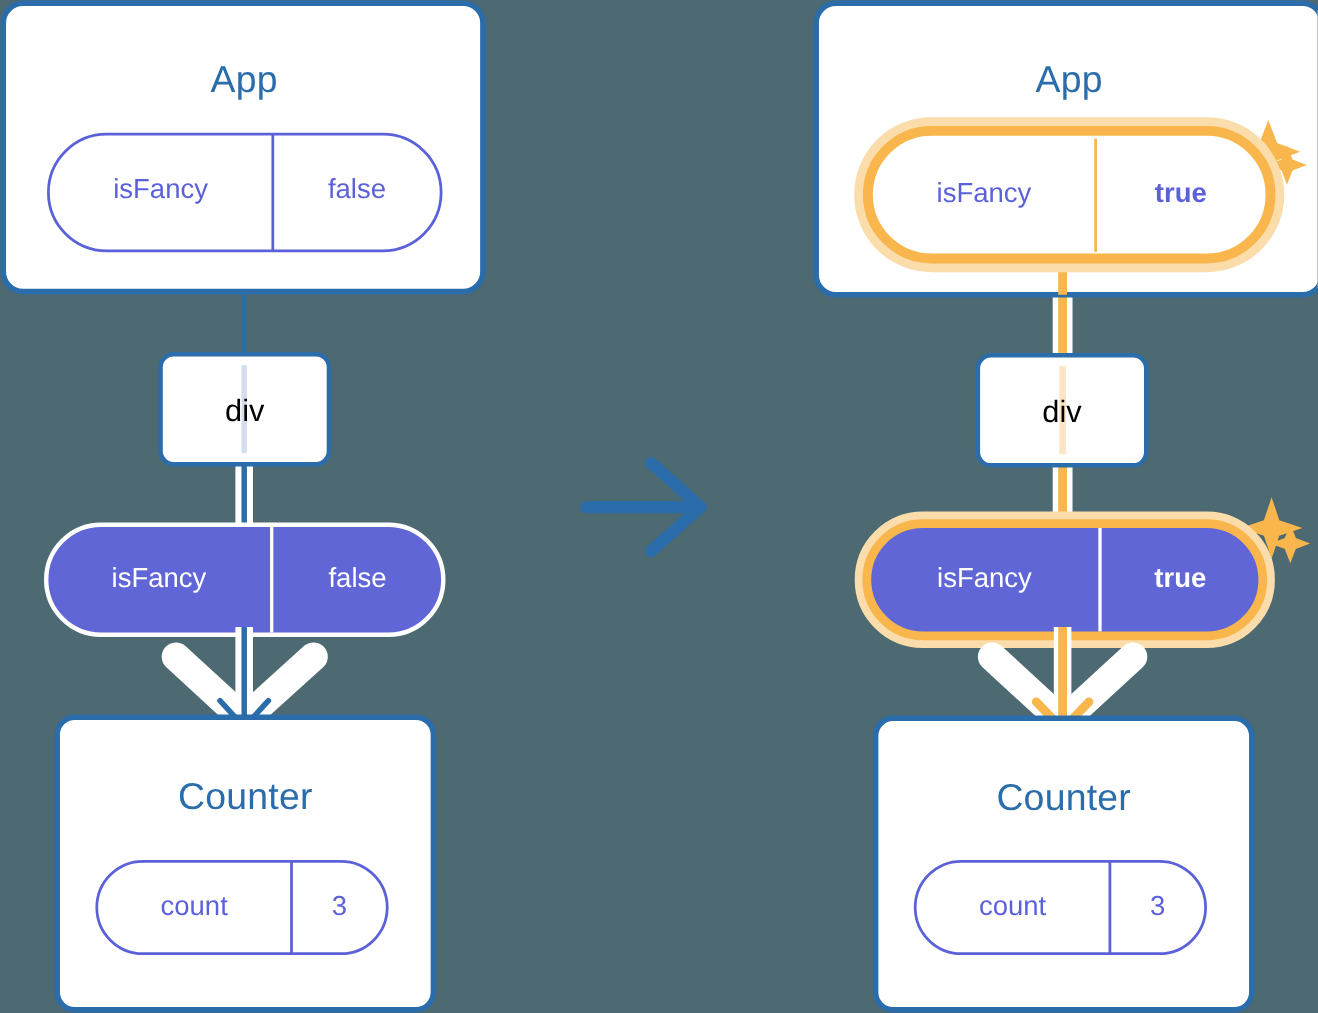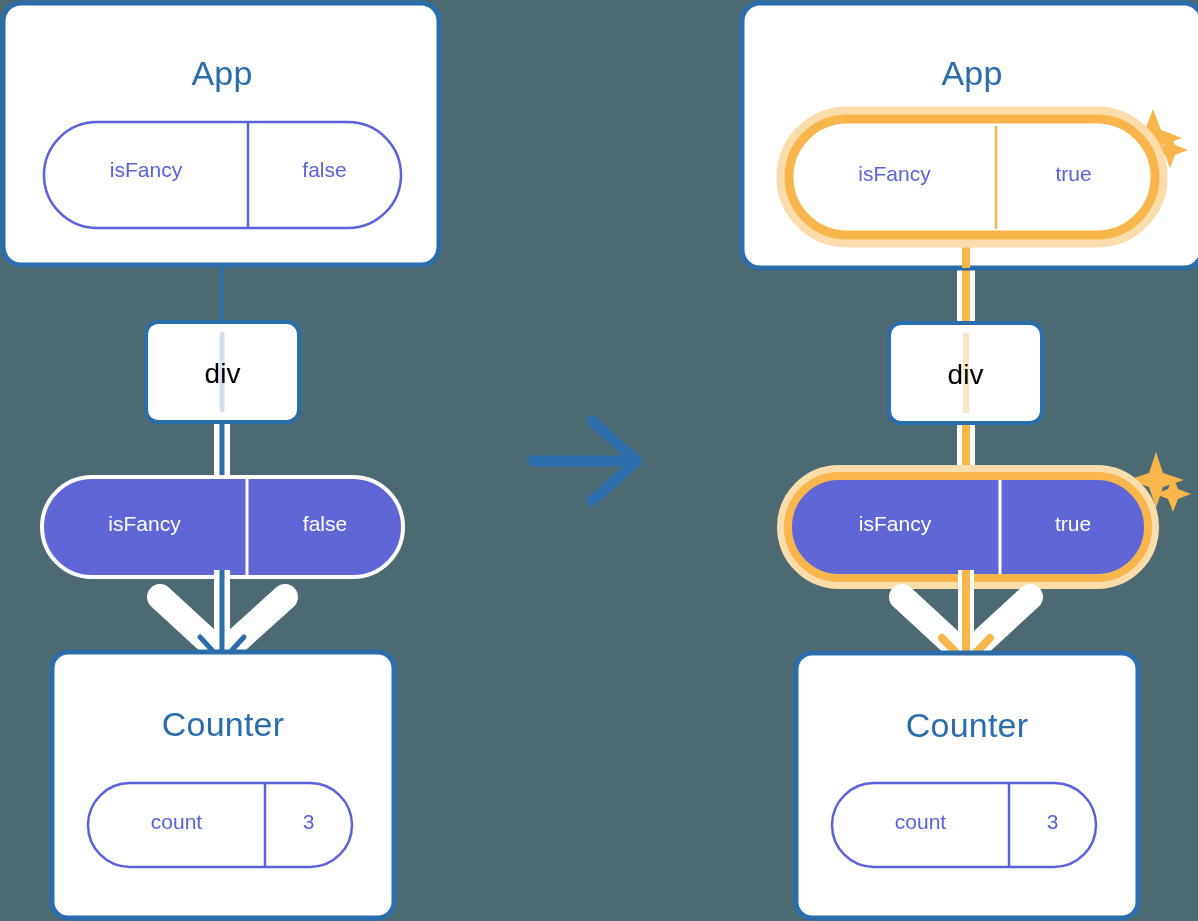--- a/index.html
+++ b/index.html
@@ -31,26 +31,26 @@
     pointer-events: none;
     white-space: nowrap;
     text-align: center;
   }
   .comp-title {
     color: #2b6cab;
     font-size: 34px;
     letter-spacing: 0.2px;
   }
   .pill-txt {
-    font-size: 21px;
+    font-size: 25px;
     color: #5b61d8;
     text-align: center;
   }
   .pill-txt.on-purple { color: #ffffff; }
-  .pill-txt.bold { font-weight: normal; }
+  .pill-txt.bold { font-weight: bold; }
   .div-txt {
     color: #000000;
     font-size: 28px;
   }
 </style>
 </head>
 <body>
 
 <div id="stage">
 

